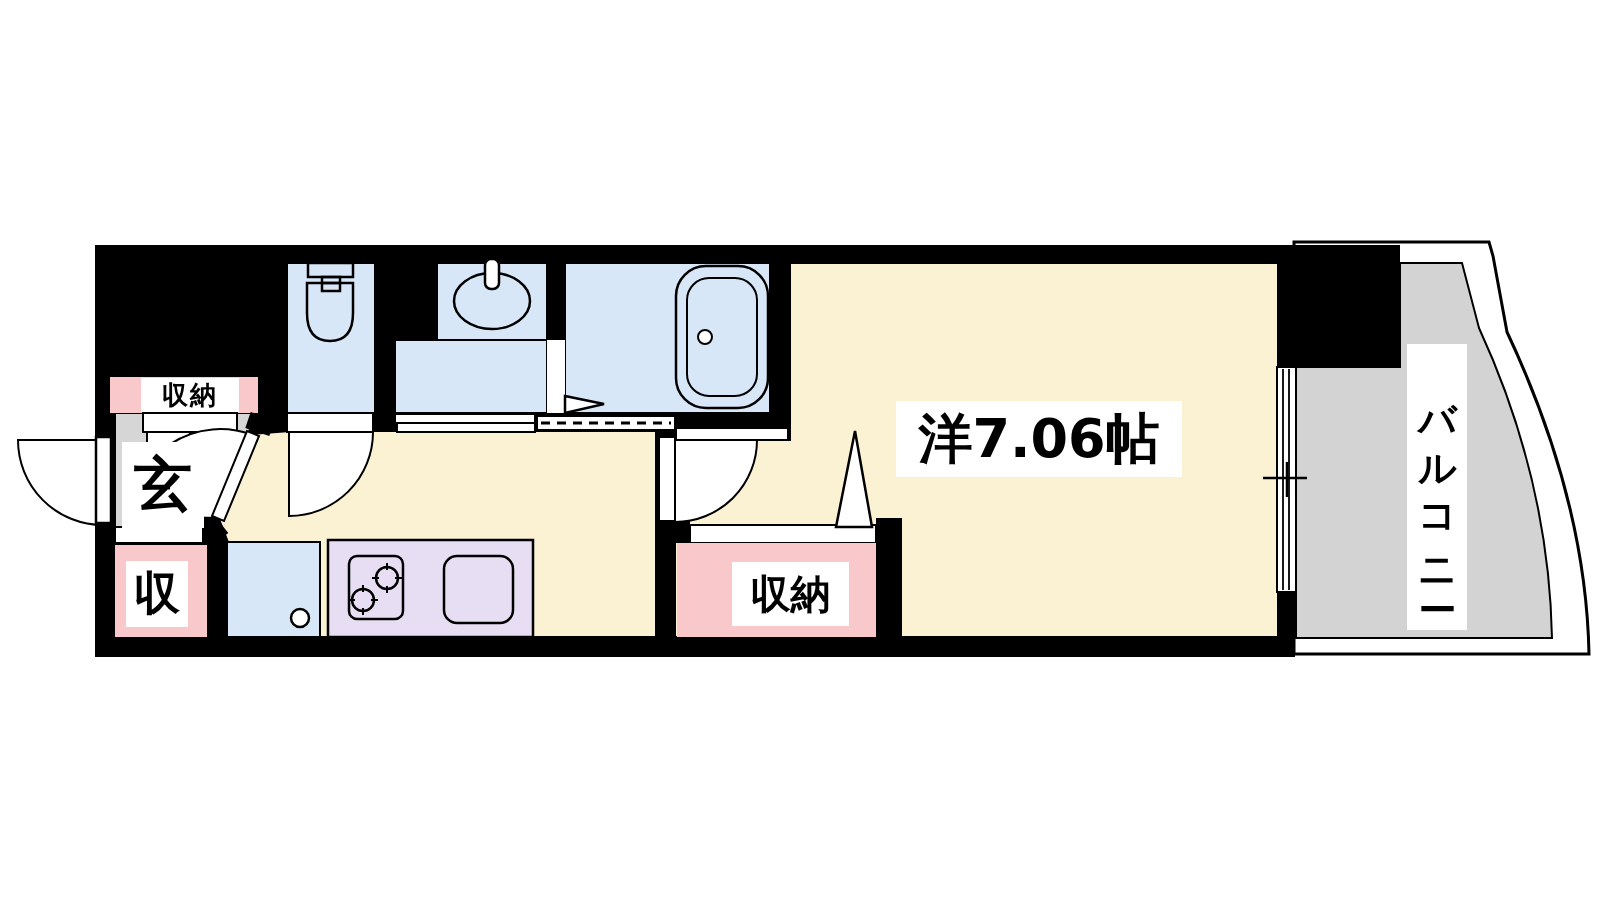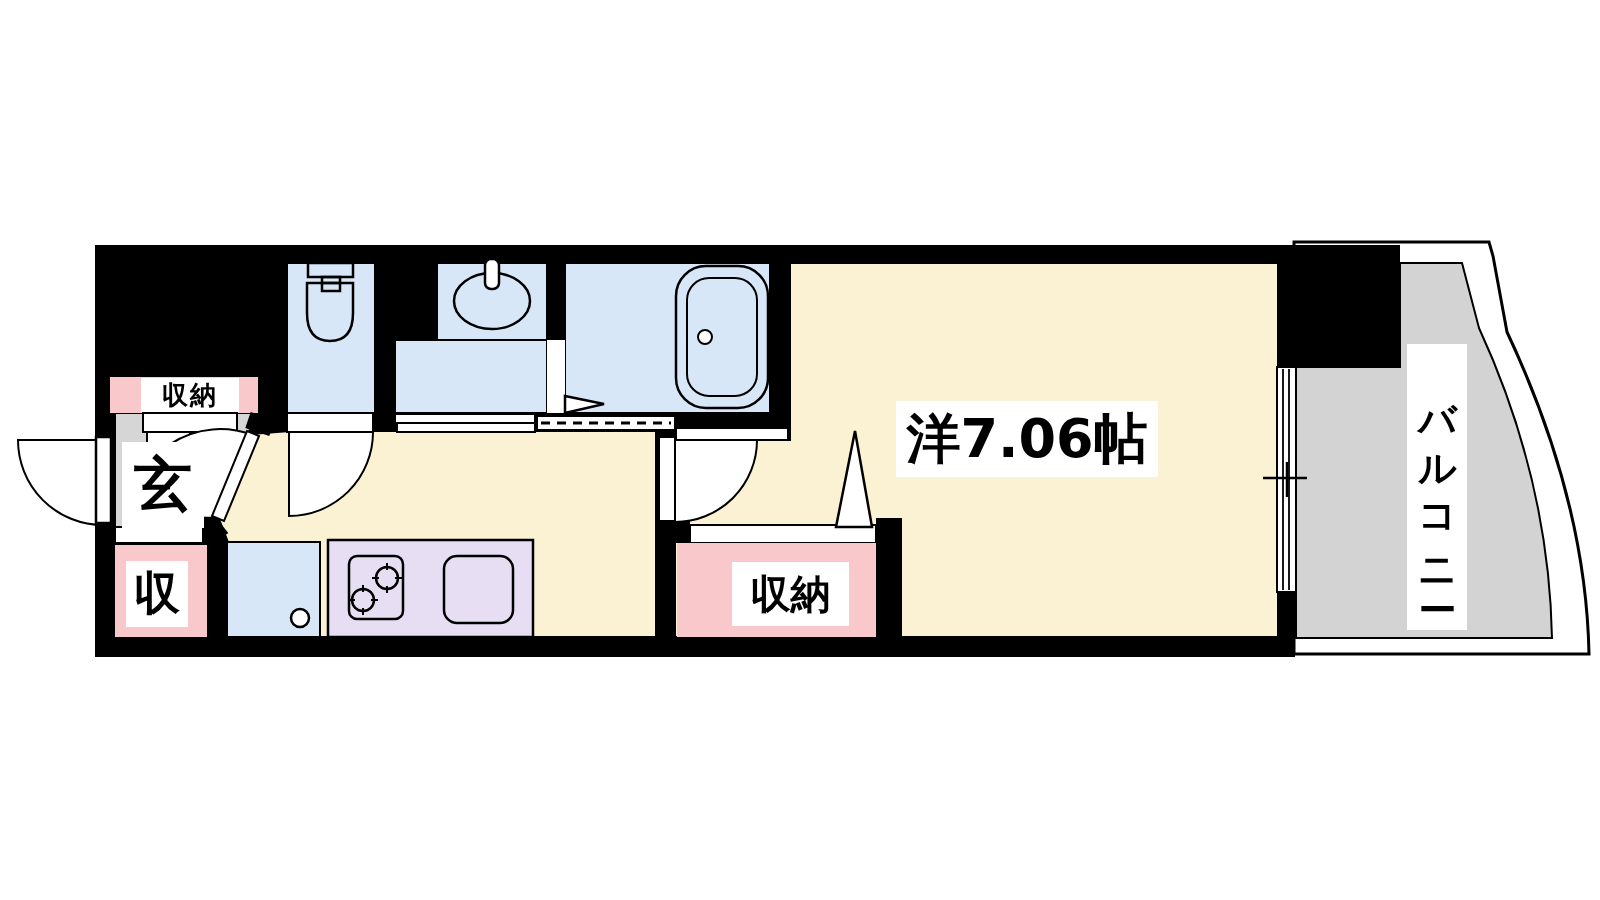--- a/index.html
+++ b/index.html
@@ -106,21 +106,21 @@
     <ellipse cx="492" cy="301" rx="38" ry="28" fill="none" stroke="#000" stroke-width="2.5"></ellipse>
     <rect x="485" y="259" width="14" height="30" rx="6" fill="#ffffff" stroke="#000" stroke-width="2.5"></rect>
   </g>
   <g>
     <rect x="676" y="266" width="92" height="142" rx="30" fill="none" stroke="#000" stroke-width="2.5"></rect>
     <rect x="687" y="278" width="70" height="118" rx="22" fill="none" stroke="#000" stroke-width="2"></rect>
     <circle cx="705" cy="337" r="7" fill="#ffffff" stroke="#000" stroke-width="2"></circle>
   </g>
 </svg>
 
-<div class="label" style="left:896px;top:401px;width:262px;height:76px;font-size:54px;">洋7.06帖</div>
+<div class="label" style="left:896px;top:401px;width:286px;height:76px;font-size:54px;">洋7.06帖</div>
 
 <div class="label vert" style="left:1407px;top:344px;width:60px;height:286px;font-size:38px;">
   <span>バルコニー</span>
 </div>
 
 <div class="label" style="left:141px;top:378px;width:98px;height:34px;font-size:26px;letter-spacing:2px;">収納</div>
 
 <div class="label" style="left:732px;top:562px;width:117px;height:64px;font-size:40px;">収納</div>
 
 <div class="label" style="left:126px;top:561px;width:62px;height:66px;font-size:46px;">収</div>

